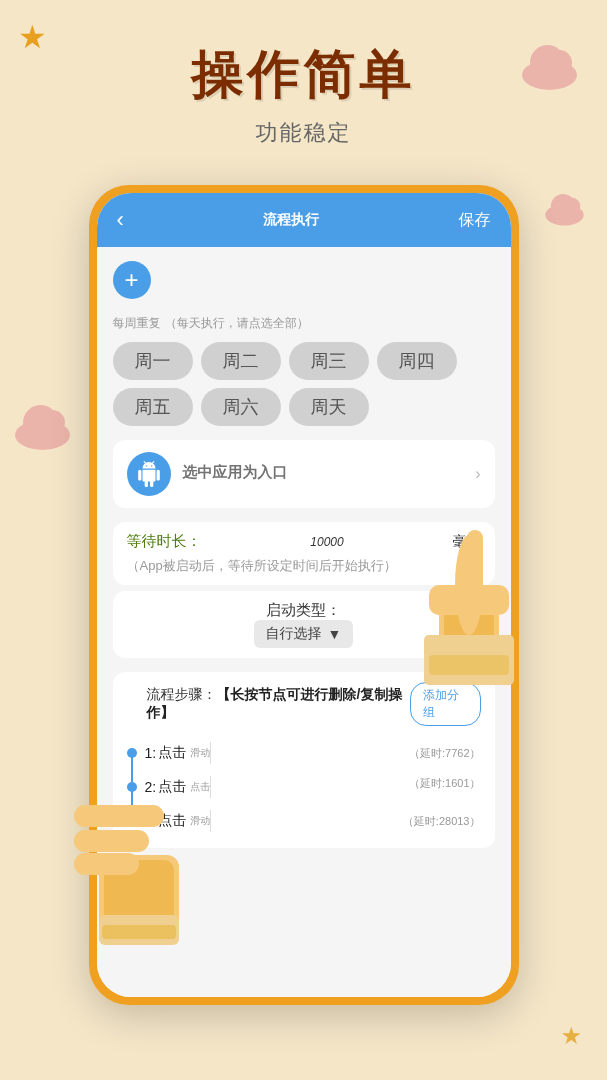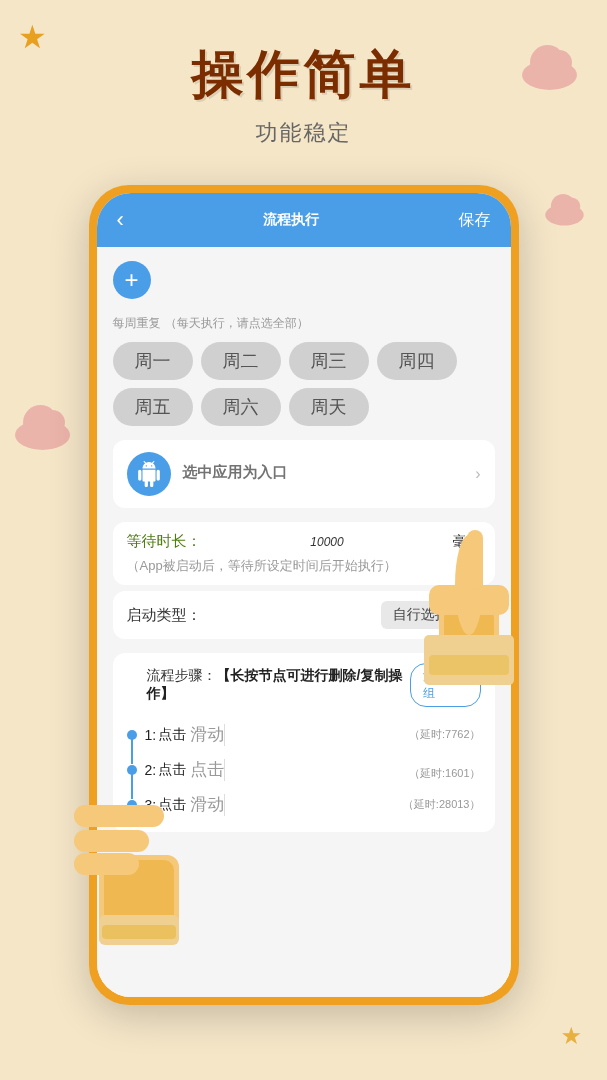--- a/index.html
+++ b/index.html
@@ -210,20 +210,21 @@
 
     
     .start-type-section {
       background: white;
       border-radius: 12px;
       padding: 10px 14px;
       margin-bottom: 14px;
       display: flex;
       align-items: center;
       justify-content: space-between;
+      flex-direction: column;
     }
     .start-type-label {
       font-size: 15px;
       color: #333;
       font-weight: 500;
     }
     .start-type-select {
       display: flex;
       align-items: center;
       gap: 6px;
@@ -290,21 +291,21 @@
       width: 2px;
       height: calc(100% - 6px);
       background: #4a9ee8;
     }
     .step-text {
       font-size: 14px;
       color: #222;
       font-weight: 500;
     }
     .step-sub {
-      font-size: 17px;
+      font-size: 10px;
       color: #999;
       margin-left: 4px;
     }
     .step-delay {
       margin-left: auto;
       font-size: 11px;
       color: #999;
     }
 
     
@@ -518,21 +519,21 @@
               <span class="step-delay">（延时:7762）</span>
             </div>
           </div>
 
           <div class="step-item" style="position:relative;">
             <div class="step-line"></div>
             <div class="step-dot"></div>
             <span class="step-text">2:</span>
             <span class="step-text" style="margin-left:2px;">点击</span>
             <span class="step-sub">点击</span>
-            <div style="flex:1; display:flex; justify-content:flex-end; align-items:flex-end; gap:24px;">
+            <div style="flex:1; display:flex; justify-content:flex-end; align-items:flex-start; gap:24px;">
               <div style="width:1px; height:22px; background:#ddd;"></div>
               <span class="step-delay">（延时:1601）</span>
             </div>
           </div>
 
           <div class="step-item" style="position:relative;">
             <div class="step-dot"></div>
             <span class="step-text">3:</span>
             <span class="step-text" style="margin-left:2px;">点击</span>
             <span class="step-sub">滑动</span>

